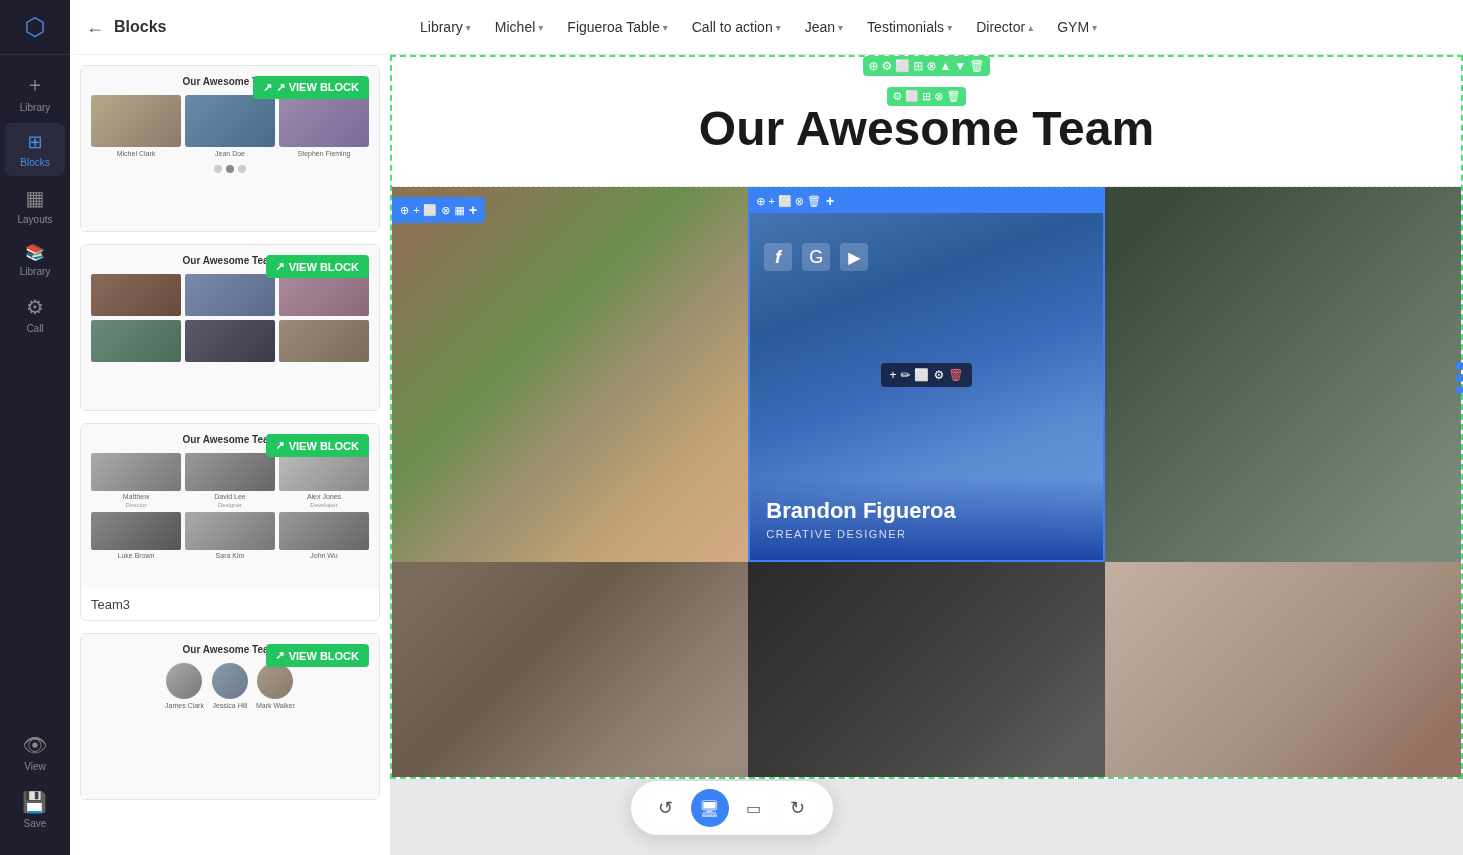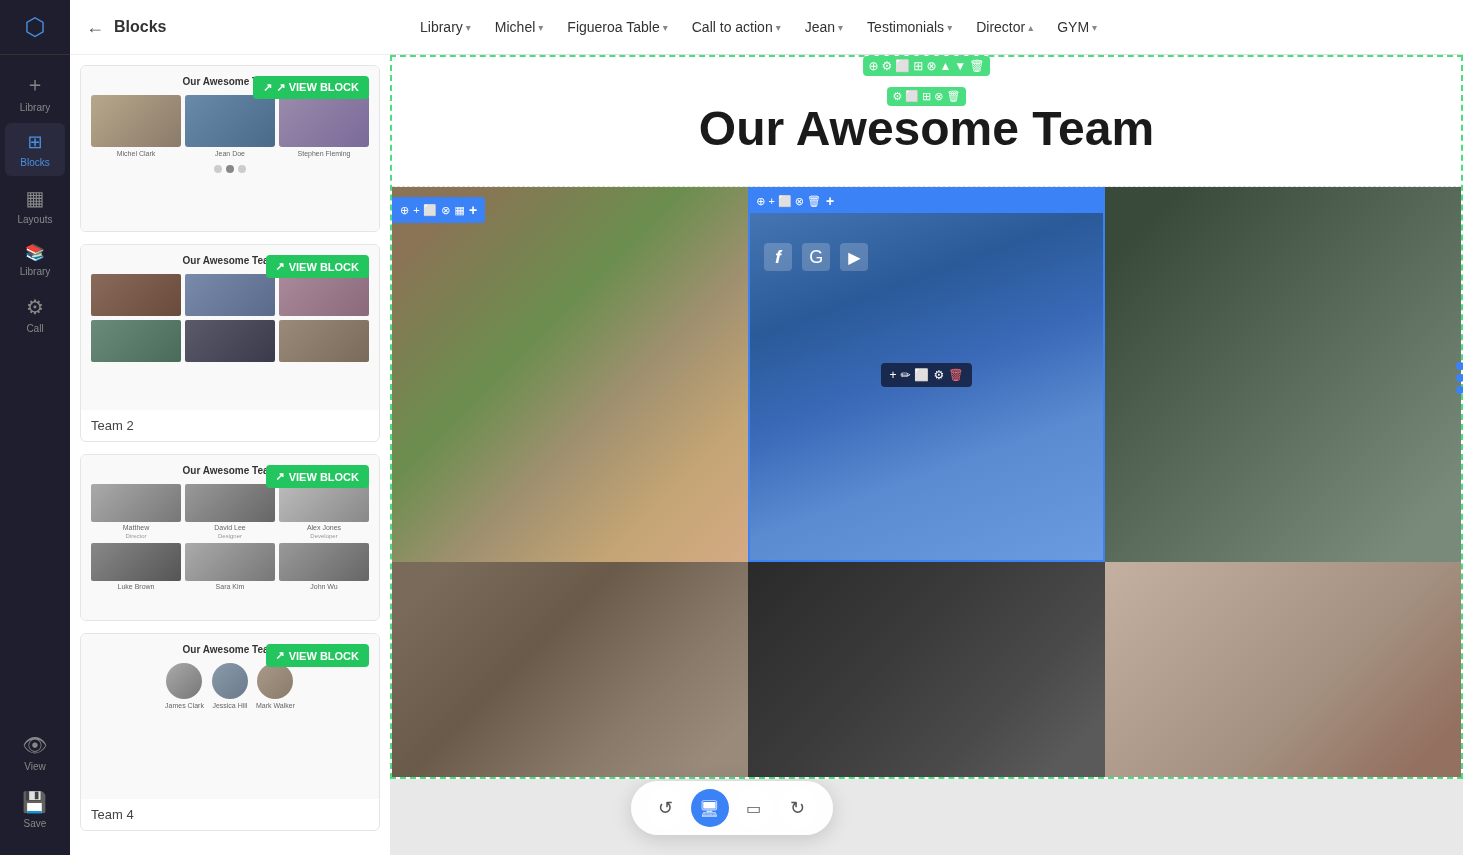--- a/index.html
+++ b/index.html
@@ -133,21 +133,20 @@
               <div style="height:42px; background:linear-gradient(135deg,#7a8aaa,#5a6a8a); border-radius:2px;"></div>
               <div style="height:42px; background:linear-gradient(135deg,#aa8a9a,#8a6a7a); border-radius:2px;"></div>
             </div>
             <div style="display:grid; grid-template-columns:repeat(3,1fr); gap:4px;">
               <div style="height:42px; background:linear-gradient(135deg,#6a8a7a,#4a6a5a); border-radius:2px;"></div>
               <div style="height:42px; background:linear-gradient(135deg,#5a5a6a,#3a3a4a); border-radius:2px;"></div>
               <div style="height:42px; background:linear-gradient(135deg,#9a8a7a,#7a6a5a); border-radius:2px;"></div>
             </div>
           </div>
         </div>
-        <div class="block-label">Team 2</div>
       </div>
 
       <div class="block-item">
         <div class="block-preview" style="height:165px; position:relative;">
           <div class="view-block-btn">
             <span style="font-size:11px;">↗</span>
             <span>VIEW BLOCK</span>
           </div>
           <div style="padding:10px;">
             <div style="text-align:center; font-size:10px; font-weight:600; color:#333; margin-bottom:8px;">Our Awesome Team</div>
@@ -177,20 +176,21 @@
                 <div style="height:38px; width:100%; background:linear-gradient(135deg,#aaa,#777); border-radius:2px;"></div>
                 <div style="font-size:7px; color:#666; text-align:center;">Sara Kim</div>
               </div>
               <div style="display:flex;flex-direction:column;align-items:center;gap:2px;">
                 <div style="height:38px; width:100%; background:linear-gradient(135deg,#999,#666); border-radius:2px;"></div>
                 <div style="font-size:7px; color:#666; text-align:center;">John Wu</div>
               </div>
             </div>
           </div>
         </div>
+        <div class="block-label">Team3</div>
       </div>
 
       <div class="block-item">
         <div class="block-preview" style="height:165px; position:relative;">
           <div class="view-block-btn">
             <span style="font-size:11px;">↗</span>
             <span>VIEW BLOCK</span>
           </div>
           <div style="padding:10px;">
             <div style="text-align:center; font-size:10px; font-weight:600; color:#333; margin-bottom:8px;">Our Awesome Team</div>
@@ -203,21 +203,20 @@
                 <div style="width:36px;height:36px;border-radius:50%;background:linear-gradient(135deg,#8a9aaa,#6a7a8a);"></div>
                 <div style="font-size:7px;color:#666;">Jessica Hill</div>
               </div>
               <div style="display:flex;flex-direction:column;align-items:center;gap:3px;">
                 <div style="width:36px;height:36px;border-radius:50%;background:linear-gradient(135deg,#aa9a8a,#8a7a6a);"></div>
                 <div style="font-size:7px;color:#666;">Mark Walker</div>
               </div>
             </div>
           </div>
         </div>
-        <div class="block-label">Team 4</div>
       </div>
     </div>
   </div>
 
   <div style="flex:1; display:flex; flex-direction:column; overflow:hidden;">
 
     <div class="top-nav">
       <div class="nav-item">
         <span>Library</span>
         <span class="nav-chevron">▾</span>
@@ -312,20 +311,24 @@
             </div>
 
             <div style="position:absolute; top:50%; left:50%; transform:translate(-50%,-50%); display:flex; align-items:center; gap:4px; background:rgba(20,30,60,0.85); border-radius:4px; padding:5px 8px; z-index:60;">
               <div style="color:#fff; font-size:12px; cursor:pointer;">+</div>
               <div style="color:#fff; font-size:12px; cursor:pointer;">✏</div>
               <div style="color:#fff; font-size:12px; cursor:pointer;">⬜</div>
               <div style="color:#fff; font-size:12px; cursor:pointer;">⚙</div>
               <div style="color:#ff6b6b; font-size:12px; cursor:pointer;">🗑</div>
             </div>
 
+            <div style="position:absolute; bottom:0; left:0; right:0; background:linear-gradient(transparent, rgba(20,60,160,0.9)); padding:20px 16px;">
+              <div style="font-size:22px; font-weight:700; color:#fff;">Brandon Figueroa</div>
+              <div style="font-size:11px; letter-spacing:1.5px; color:#dde; margin-top:4px;">CREATIVE DESIGNER</div>
+            </div>
           </div>
 
           <div class="team-card" style="position:relative; height:375px; overflow:hidden;">
             <div style="width:100%; height:100%; background:linear-gradient(135deg, #3a4a3a 10%, #4a5a4a 30%, #5a6a5a 50%, #6a7a6a 70%, #7a8a7a 90%);"></div>
           </div>
 
           <div style="position:absolute; right:-3px; top:175px; display:flex; flex-direction:column; gap:4px; z-index:100;">
             <div style="width:8px; height:8px; border-radius:50%; background:#3b82f6;"></div>
             <div style="width:8px; height:8px; border-radius:50%; background:#3b82f6;"></div>
             <div style="width:8px; height:8px; border-radius:50%; background:#3b82f6;"></div>

